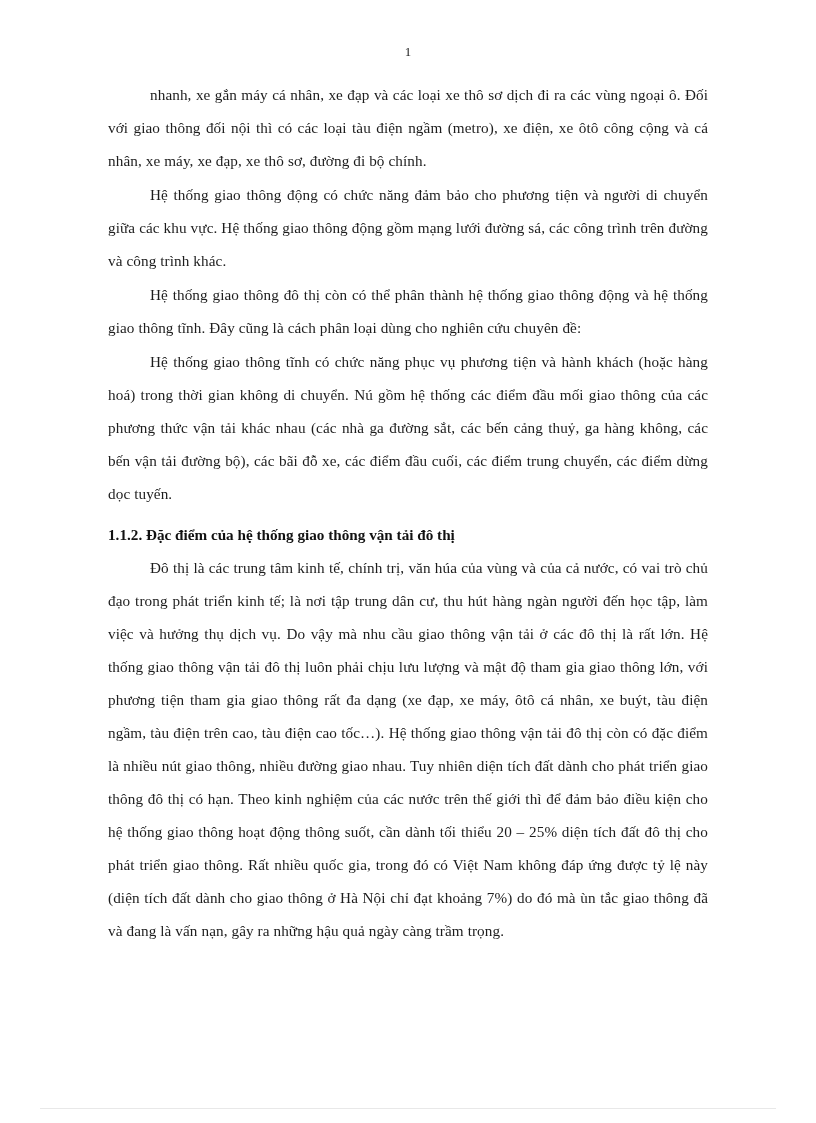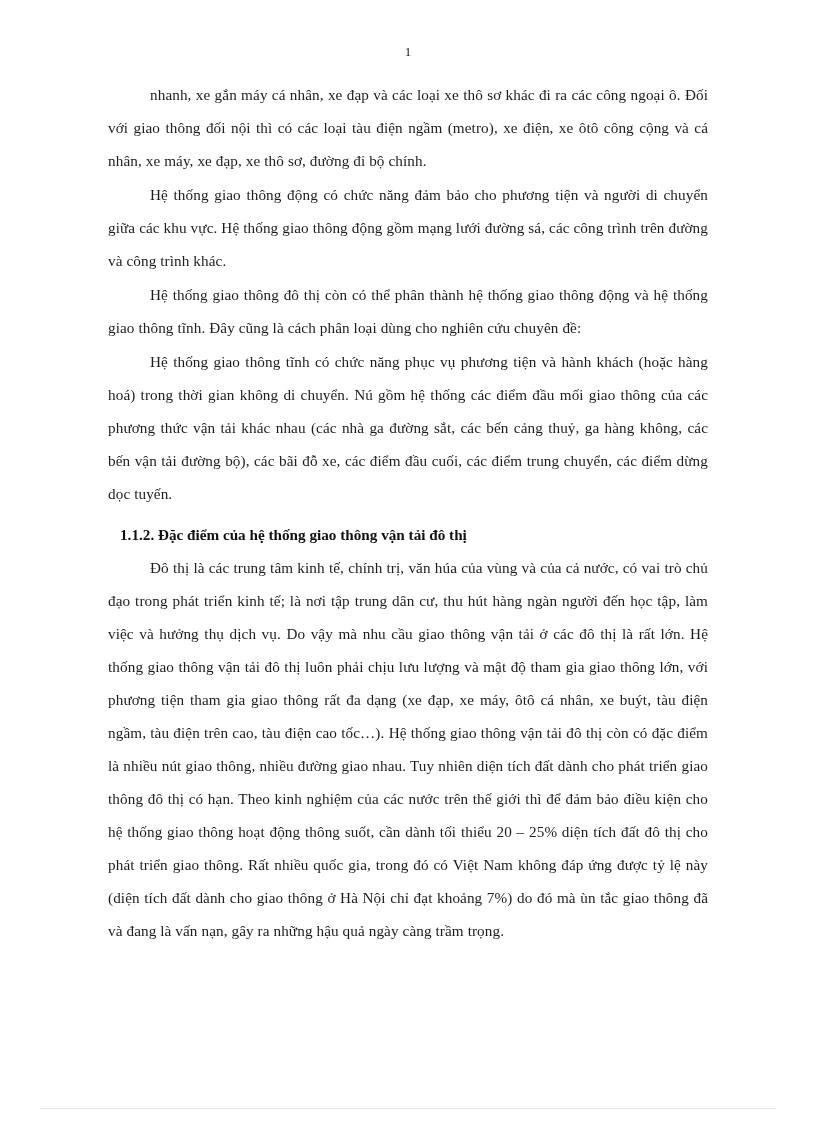--- a/index.html
+++ b/index.html
@@ -37,21 +37,21 @@
     margin: 0 0 1px 0;
     text-align: justify;
     text-justify: inter-word;
     font-size: 15.2px;
     line-height: 33px;
     text-indent: 42px;
     color: #1c1c1c;
     letter-spacing: 0.1px;
   }
   h3.heading {
-    margin: 8px 0 0 12px;
+    margin: 8px 0 0 0;
     font-size: 15.2px;
     line-height: 33px;
     font-weight: bold;
     text-indent: 0;
     color: #111;
   }
   .footer-rule {
     position: absolute;
     left: 40px;
     bottom: 14px;
@@ -61,21 +61,21 @@
   }
 </style>
 </head>
 <body>
 
 <div class="page">
 
   <div class="page-number">1</div>
 
   <div class="content">
-    <p class="para">nhanh, xe gắn máy cá nhân, xe đạp và các loại xe thô sơ khác đi ra các công ngoại ô. Đối với giao thông đối nội thì có các loại tàu điện ngầm (metro), xe điện, xe ôtô công cộng và cá nhân, xe máy, xe đạp, xe thô sơ, đường đi bộ chính.</p>
+    <p class="para">nhanh, xe gắn máy cá nhân, xe đạp và các loại xe thô sơ dịch đi ra các vùng ngoại ô. Đối với giao thông đối nội thì có các loại tàu điện ngầm (metro), xe điện, xe ôtô công cộng và cá nhân, xe máy, xe đạp, xe thô sơ, đường đi bộ chính.</p>
     <p class="para">Hệ thống giao thông động có chức năng đảm bảo cho phương tiện và người di chuyển giữa các khu vực. Hệ thống giao thông động gồm mạng lưới đường sá, các công trình trên đường và công trình khác.</p>
     <p class="para">Hệ thống giao thông đô thị còn có thể phân thành hệ thống giao thông động và hệ thống giao thông tĩnh. Đây cũng là cách phân loại dùng cho nghiên cứu chuyên đề:</p>
     <p class="para">Hệ thống giao thông tĩnh có chức năng phục vụ phương tiện và hành khách (hoặc hàng hoá) trong thời gian không di chuyển. Nú gồm hệ thống các điểm đầu mối giao thông của các phương thức vận tải khác nhau (các nhà ga đường sắt, các bến cảng thuỷ, ga hàng không, các bến vận tải đường bộ), các bãi đỗ xe, các điểm đầu cuối, các điểm trung chuyển, các điểm dừng dọc tuyến.</p>
 
     <h3 class="heading">1.1.2. Đặc điểm của hệ thống giao thông vận tải đô thị</h3>
 
     <p class="para">Đô thị là các trung tâm kinh tế, chính trị, văn húa của vùng và của cả nước, có vai trò chủ đạo trong phát triển kinh tế; là nơi tập trung dân cư, thu hút hàng ngàn người đến học tập, làm việc và hưởng thụ dịch vụ. Do vậy mà nhu cầu giao thông vận tải ở các đô thị là rất lớn. Hệ thống giao thông vận tải đô thị luôn phải chịu lưu lượng và mật độ tham gia giao thông lớn, với phương tiện tham gia giao thông rất đa dạng (xe đạp, xe máy, ôtô cá nhân, xe buýt, tàu điện ngầm, tàu điện trên cao, tàu điện cao tốc…). Hệ thống giao thông vận tải đô thị còn có đặc điểm là nhiều nút giao thông, nhiều đường giao nhau. Tuy nhiên diện tích đất dành cho phát triển giao thông đô thị có hạn. Theo kinh nghiệm của các nước trên thế giới thì để đảm bảo điều kiện cho hệ thống giao thông hoạt động thông suốt, cần dành tối thiểu 20 – 25% diện tích đất đô thị cho phát triển giao thông. Rất nhiều quốc gia, trong đó có Việt Nam không đáp ứng được tỷ lệ này (diện tích đất dành cho giao thông ở Hà Nội chỉ đạt khoảng 7%) do đó mà ùn tắc giao thông đã và đang là vấn nạn, gây ra những hậu quả ngày càng trầm trọng.</p>
   </div>
 
   <div class="footer-rule"></div>

